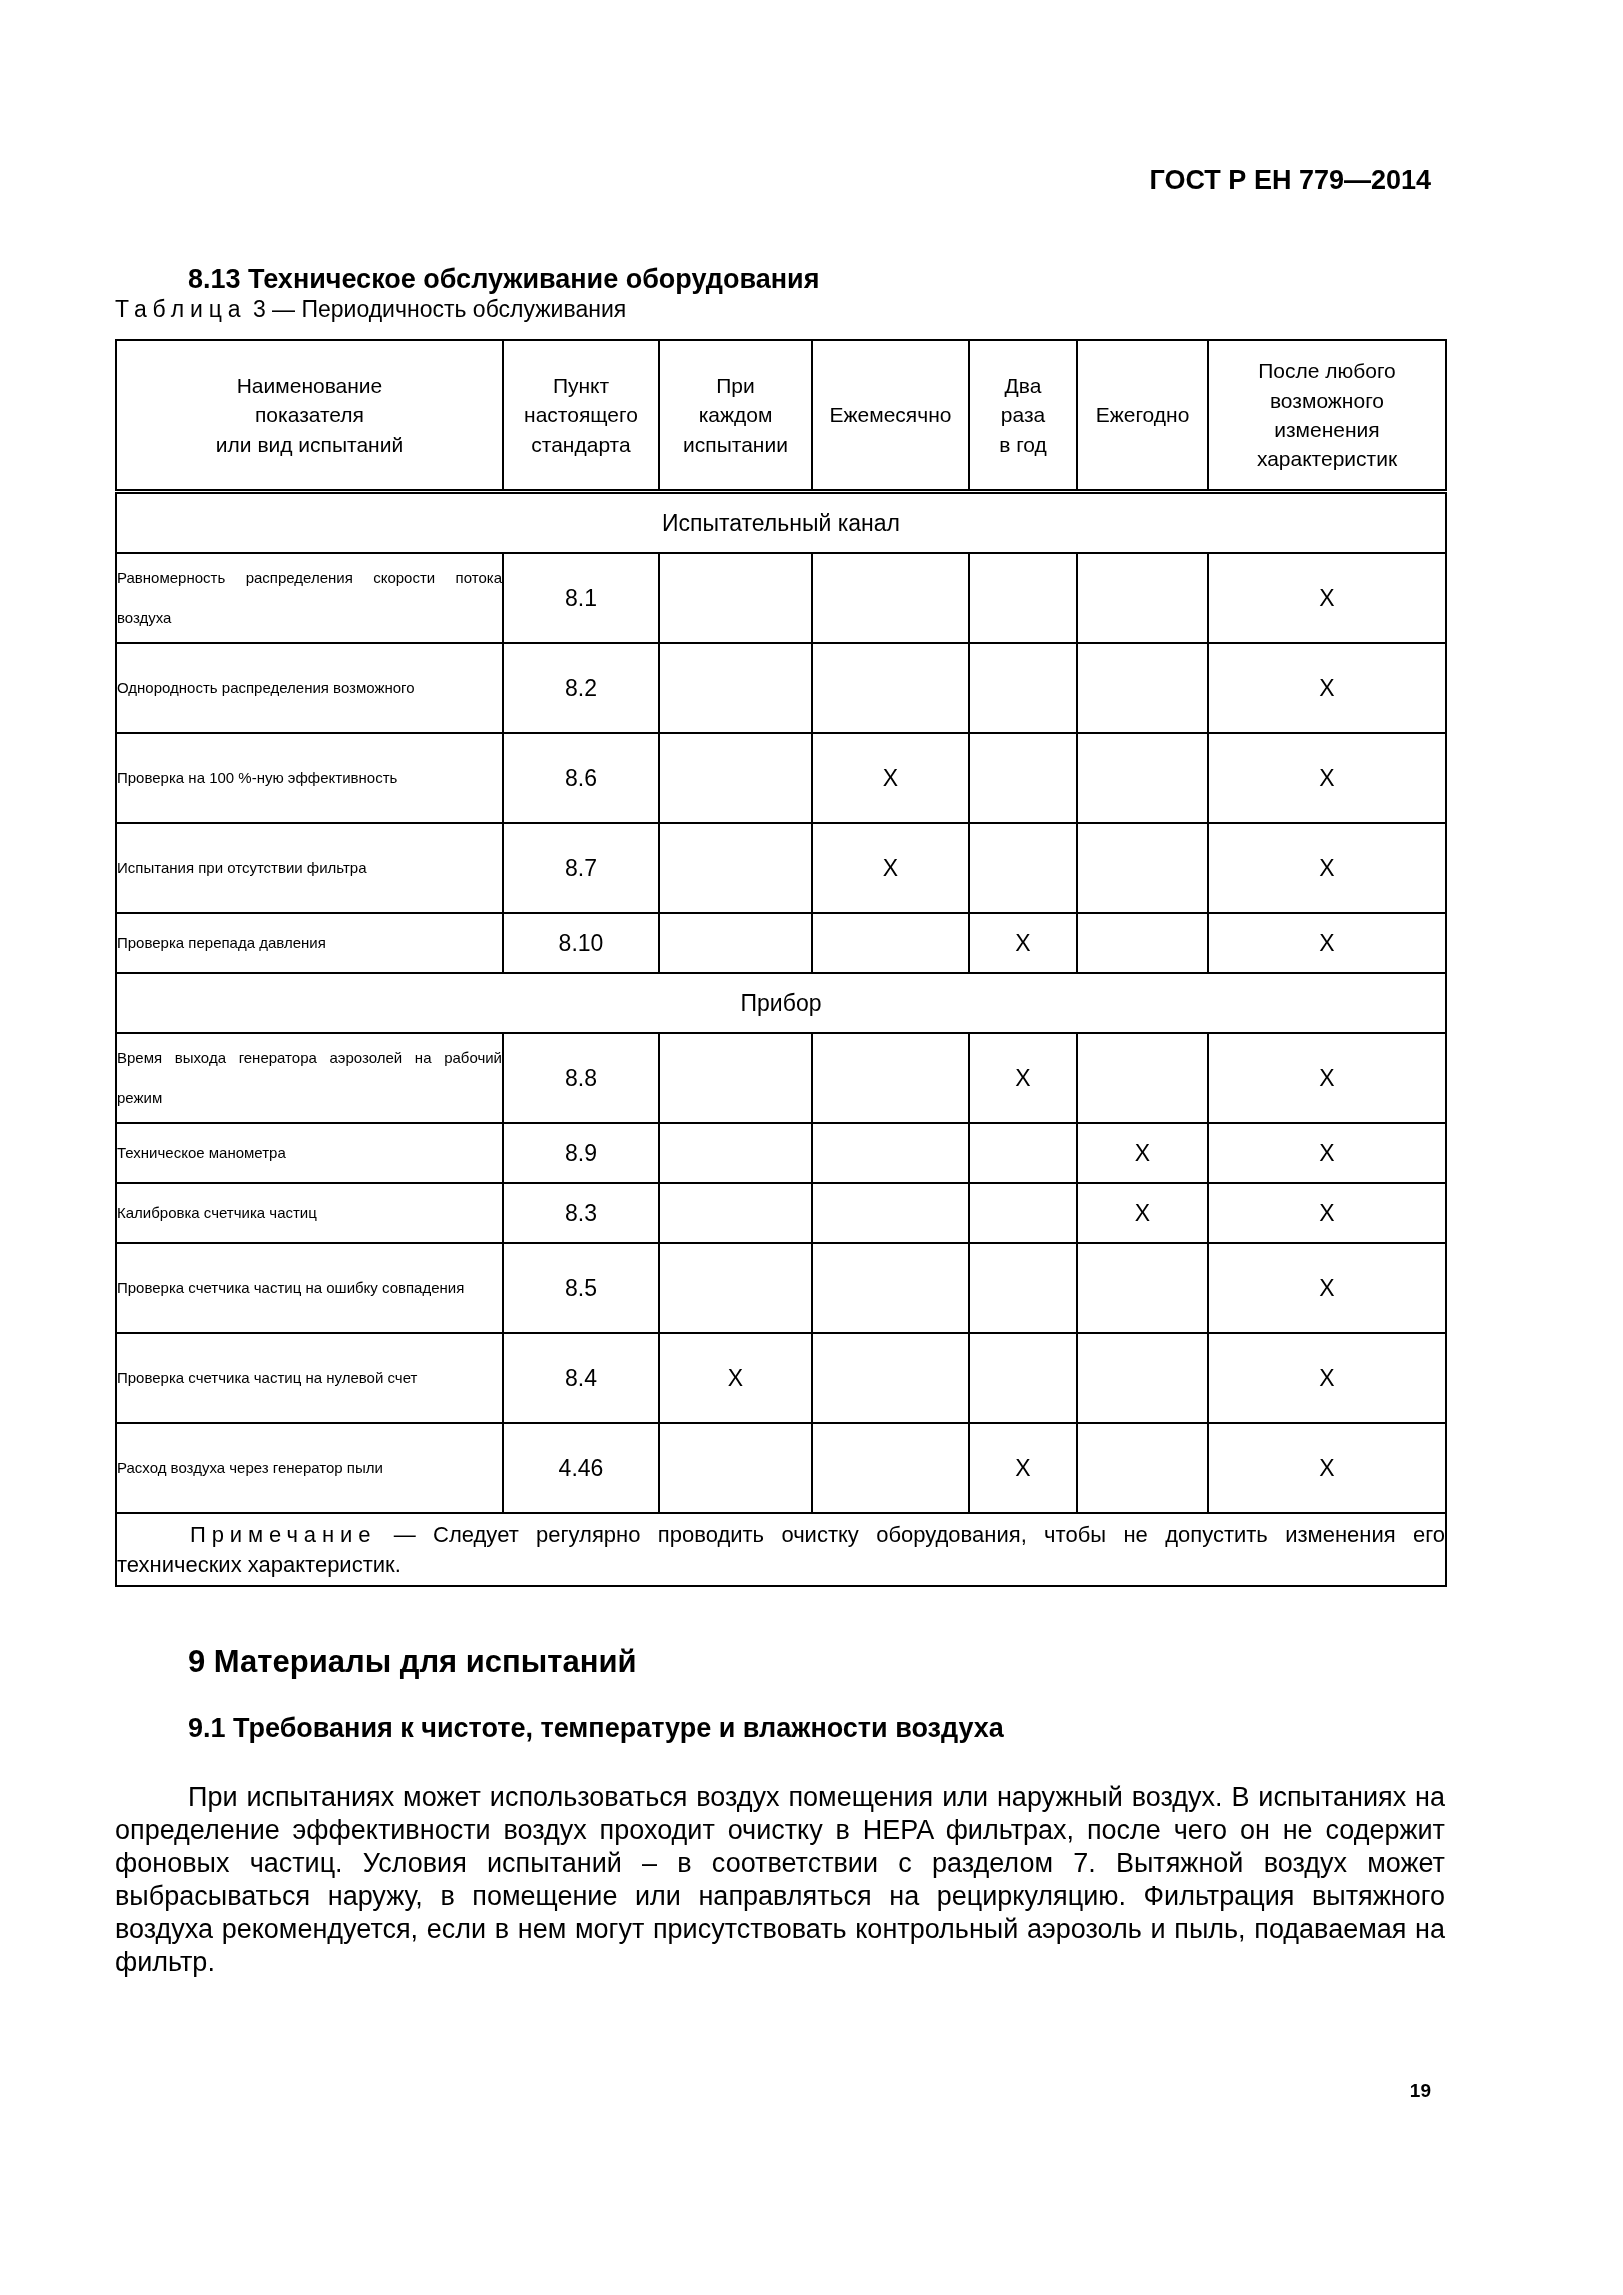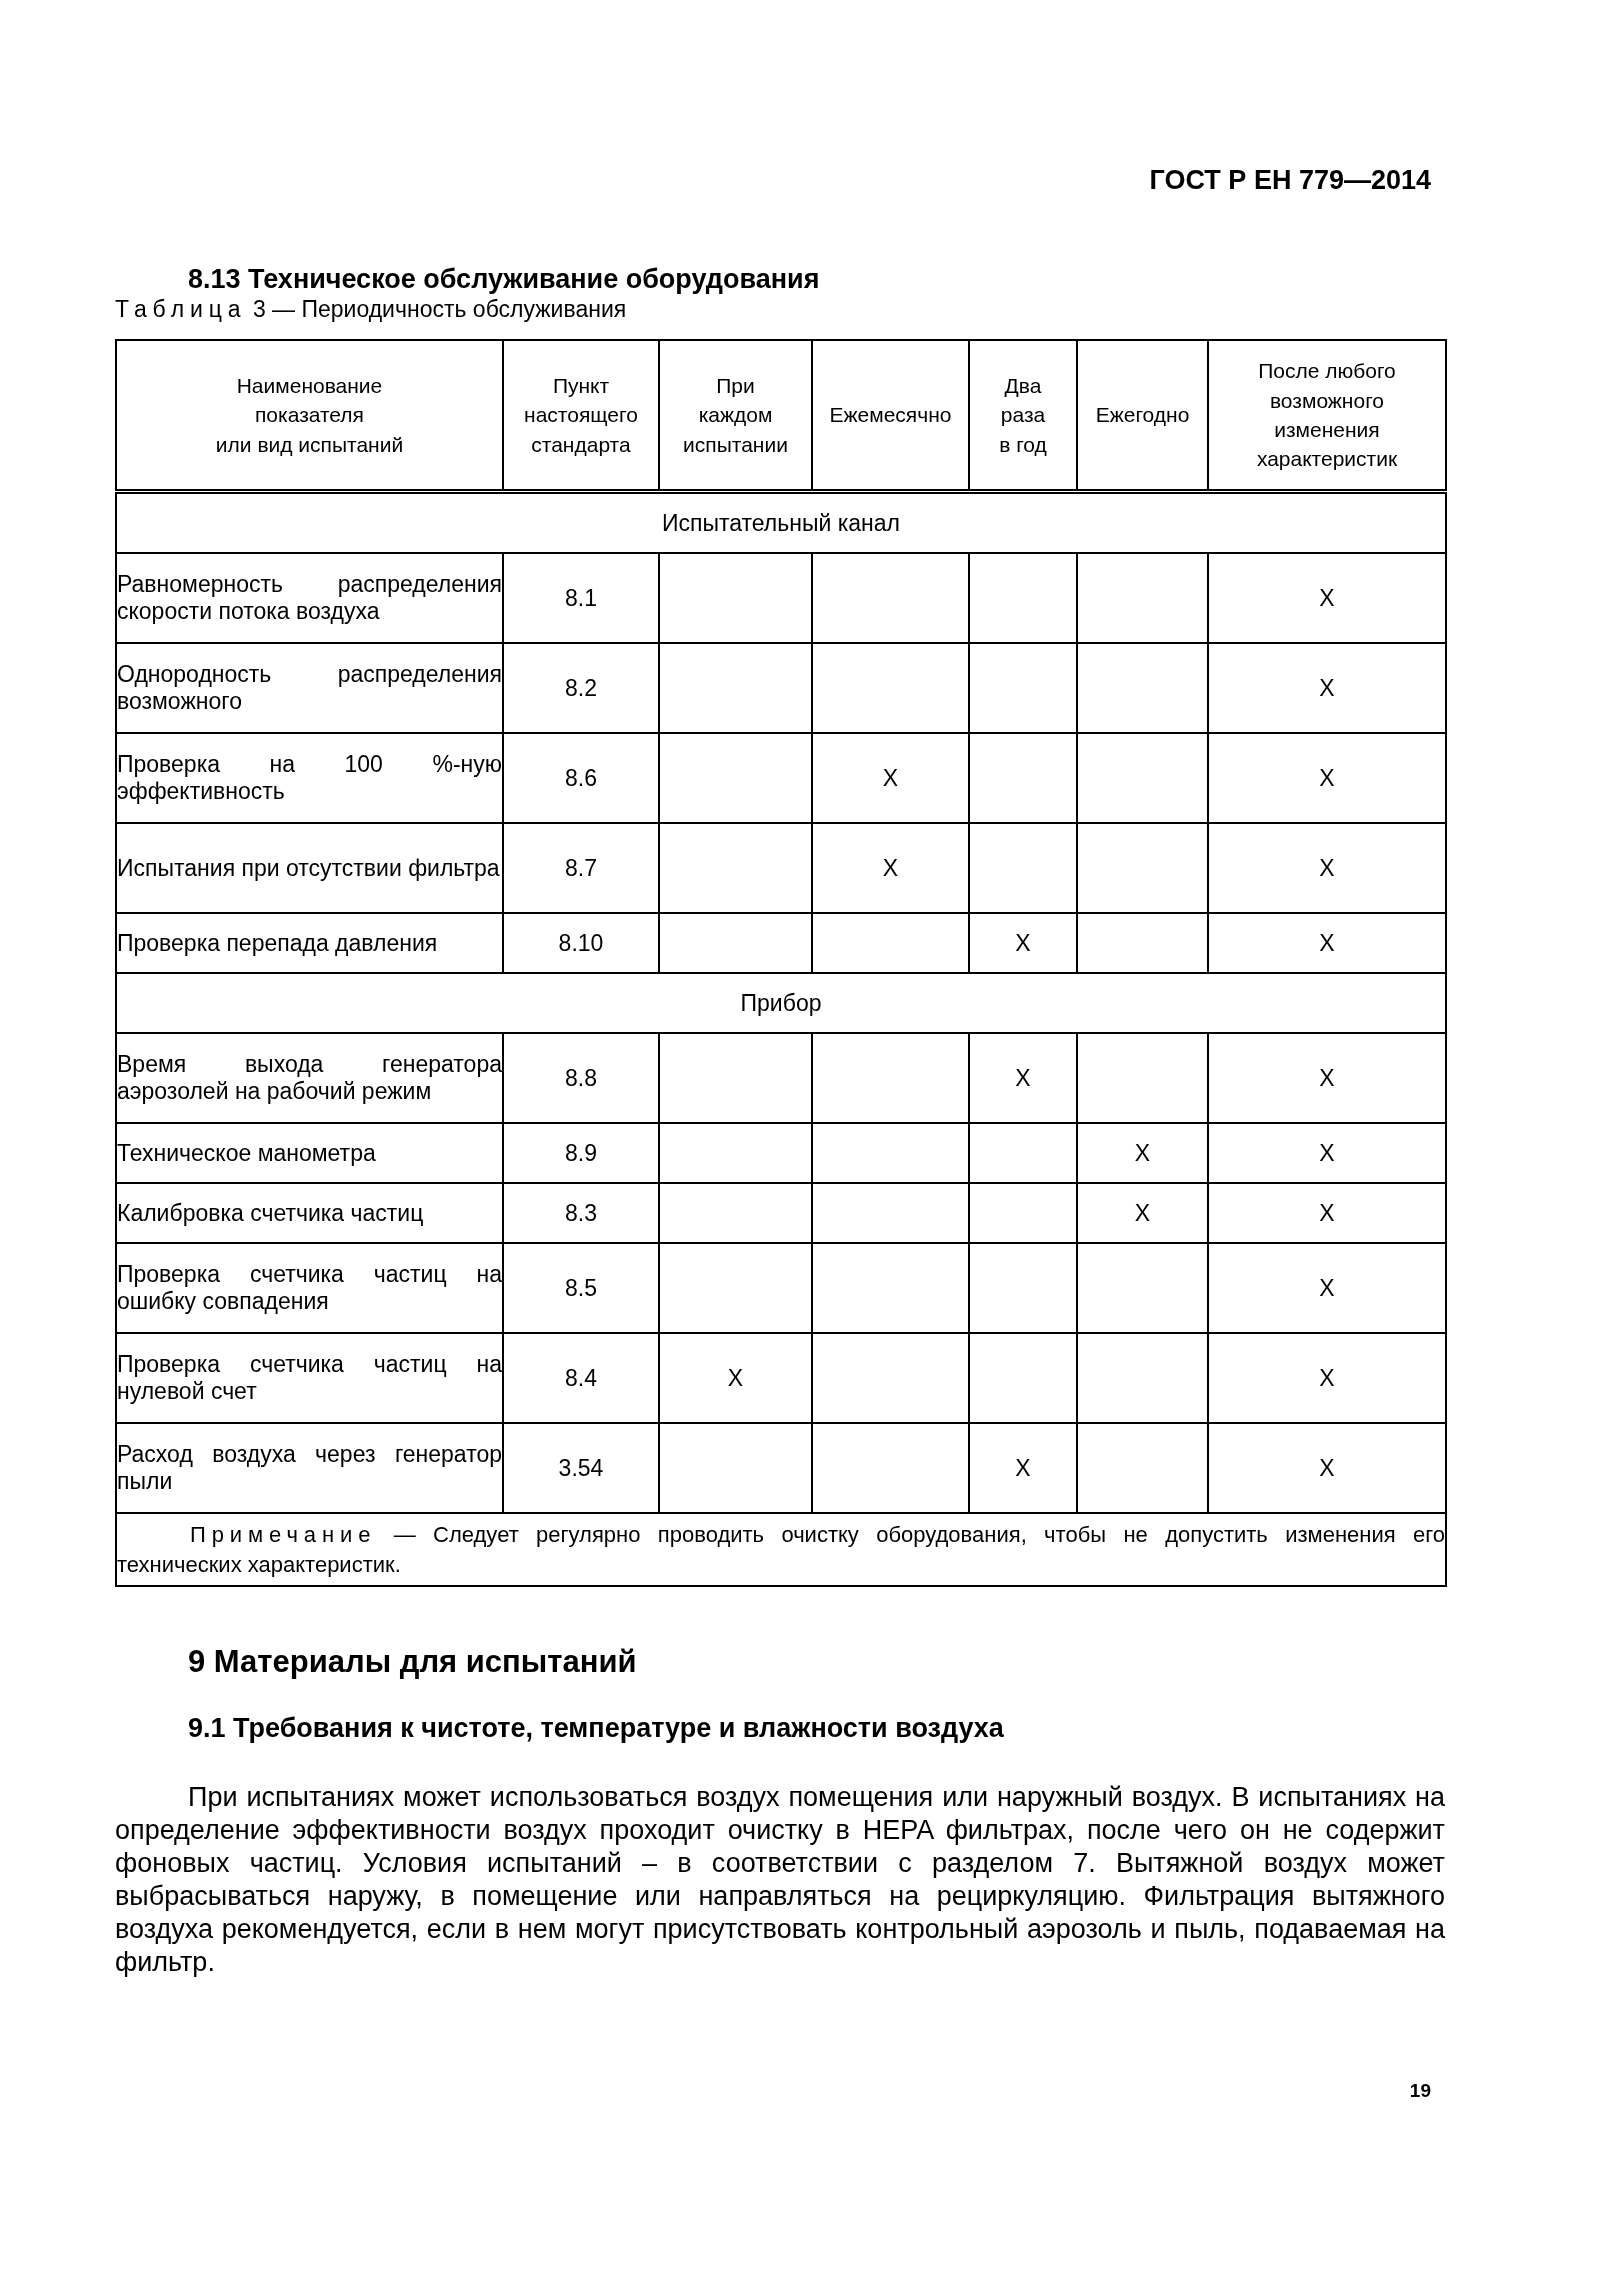--- a/index.html
+++ b/index.html
@@ -31,21 +31,21 @@
     font-size: 21px; line-height: 29.4px; text-align: center; vertical-align: middle;
     height: 148px;
   }
   table.maint thead tr { border-bottom: 5.9px double #000; }
   table.maint thead th { border-bottom: 5.9px double #000; }
   td.group {
     text-align: center; height: 58px; font-size: 23px;
   }
   td.name {
     text-align: justify; text-align-last: left; padding: 6.5px 13px 6.5px 14.4px;
-    line-height: 27px; font-size: 23px; vertical-align: middle;
+    line-height: 40px; font-size: 15px; vertical-align: middle;
   }
   td.clause, td.mark { text-align: center; vertical-align: middle; font-size: 23px; }
   tr.row2 td { height: 88px; }
   tr.row1 td { height: 58px; }
   td.note {
     padding: 9.2px 13px 9.2px 13px; line-height: 29.4px; font-size: 22px;
     text-align: justify; height: 71px;
   }
   .note-label { letter-spacing: 5.9px; margin-left: 73px; }
   .h1 {
@@ -207,21 +207,21 @@
       <td class="name">Проверка счетчика частиц на нулевой счет</td>
       <td class="clause">8.4</td>
       <td class="mark">X</td>
       <td class="mark"></td>
       <td class="mark"></td>
       <td class="mark"></td>
       <td class="mark">X</td>
     </tr>
     <tr class="row2">
       <td class="name">Расход воздуха через генератор пыли</td>
-      <td class="clause">3.54</td>
+      <td class="clause">4.46</td>
       <td class="mark"></td>
       <td class="mark"></td>
       <td class="mark">X</td>
       <td class="mark"></td>
       <td class="mark">X</td>
     </tr>
 
     <tr>
       <td class="note" colspan="7"><span class="note-label">Примечание</span> <span>— Следует регулярно проводить очистку оборудования, чтобы не допустить изменения его технических характеристик.</span></td>
     </tr>

